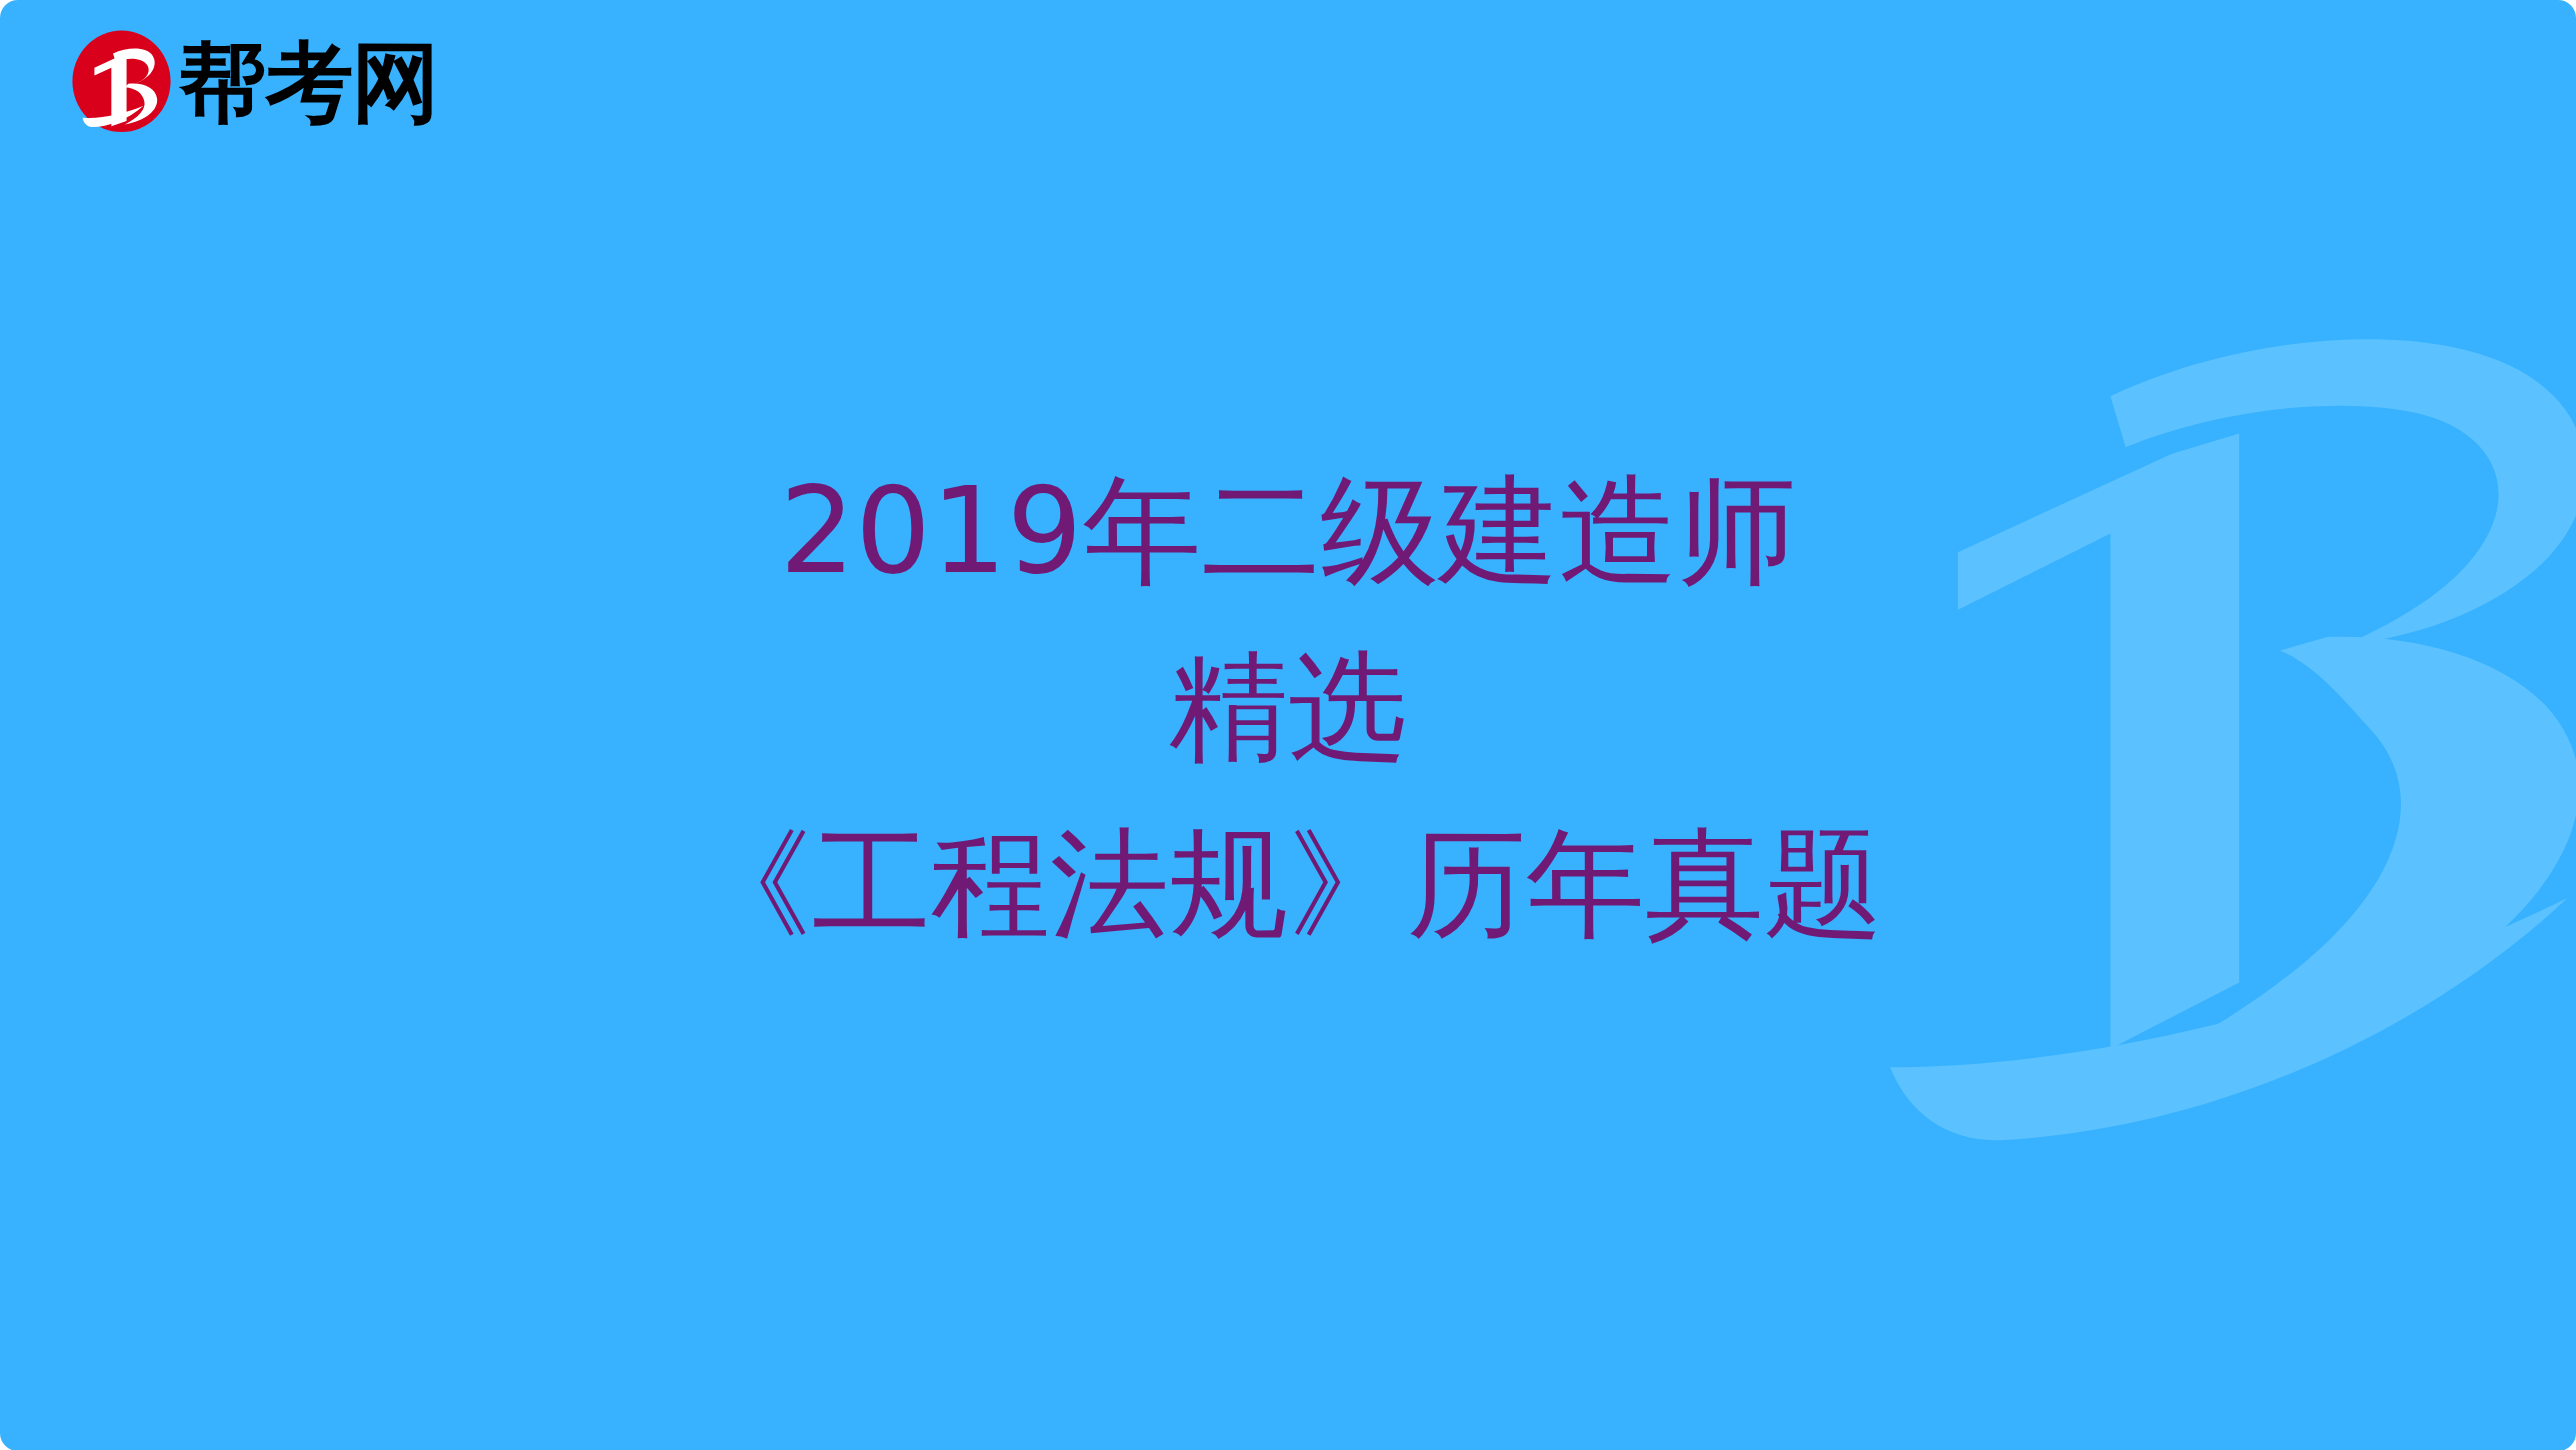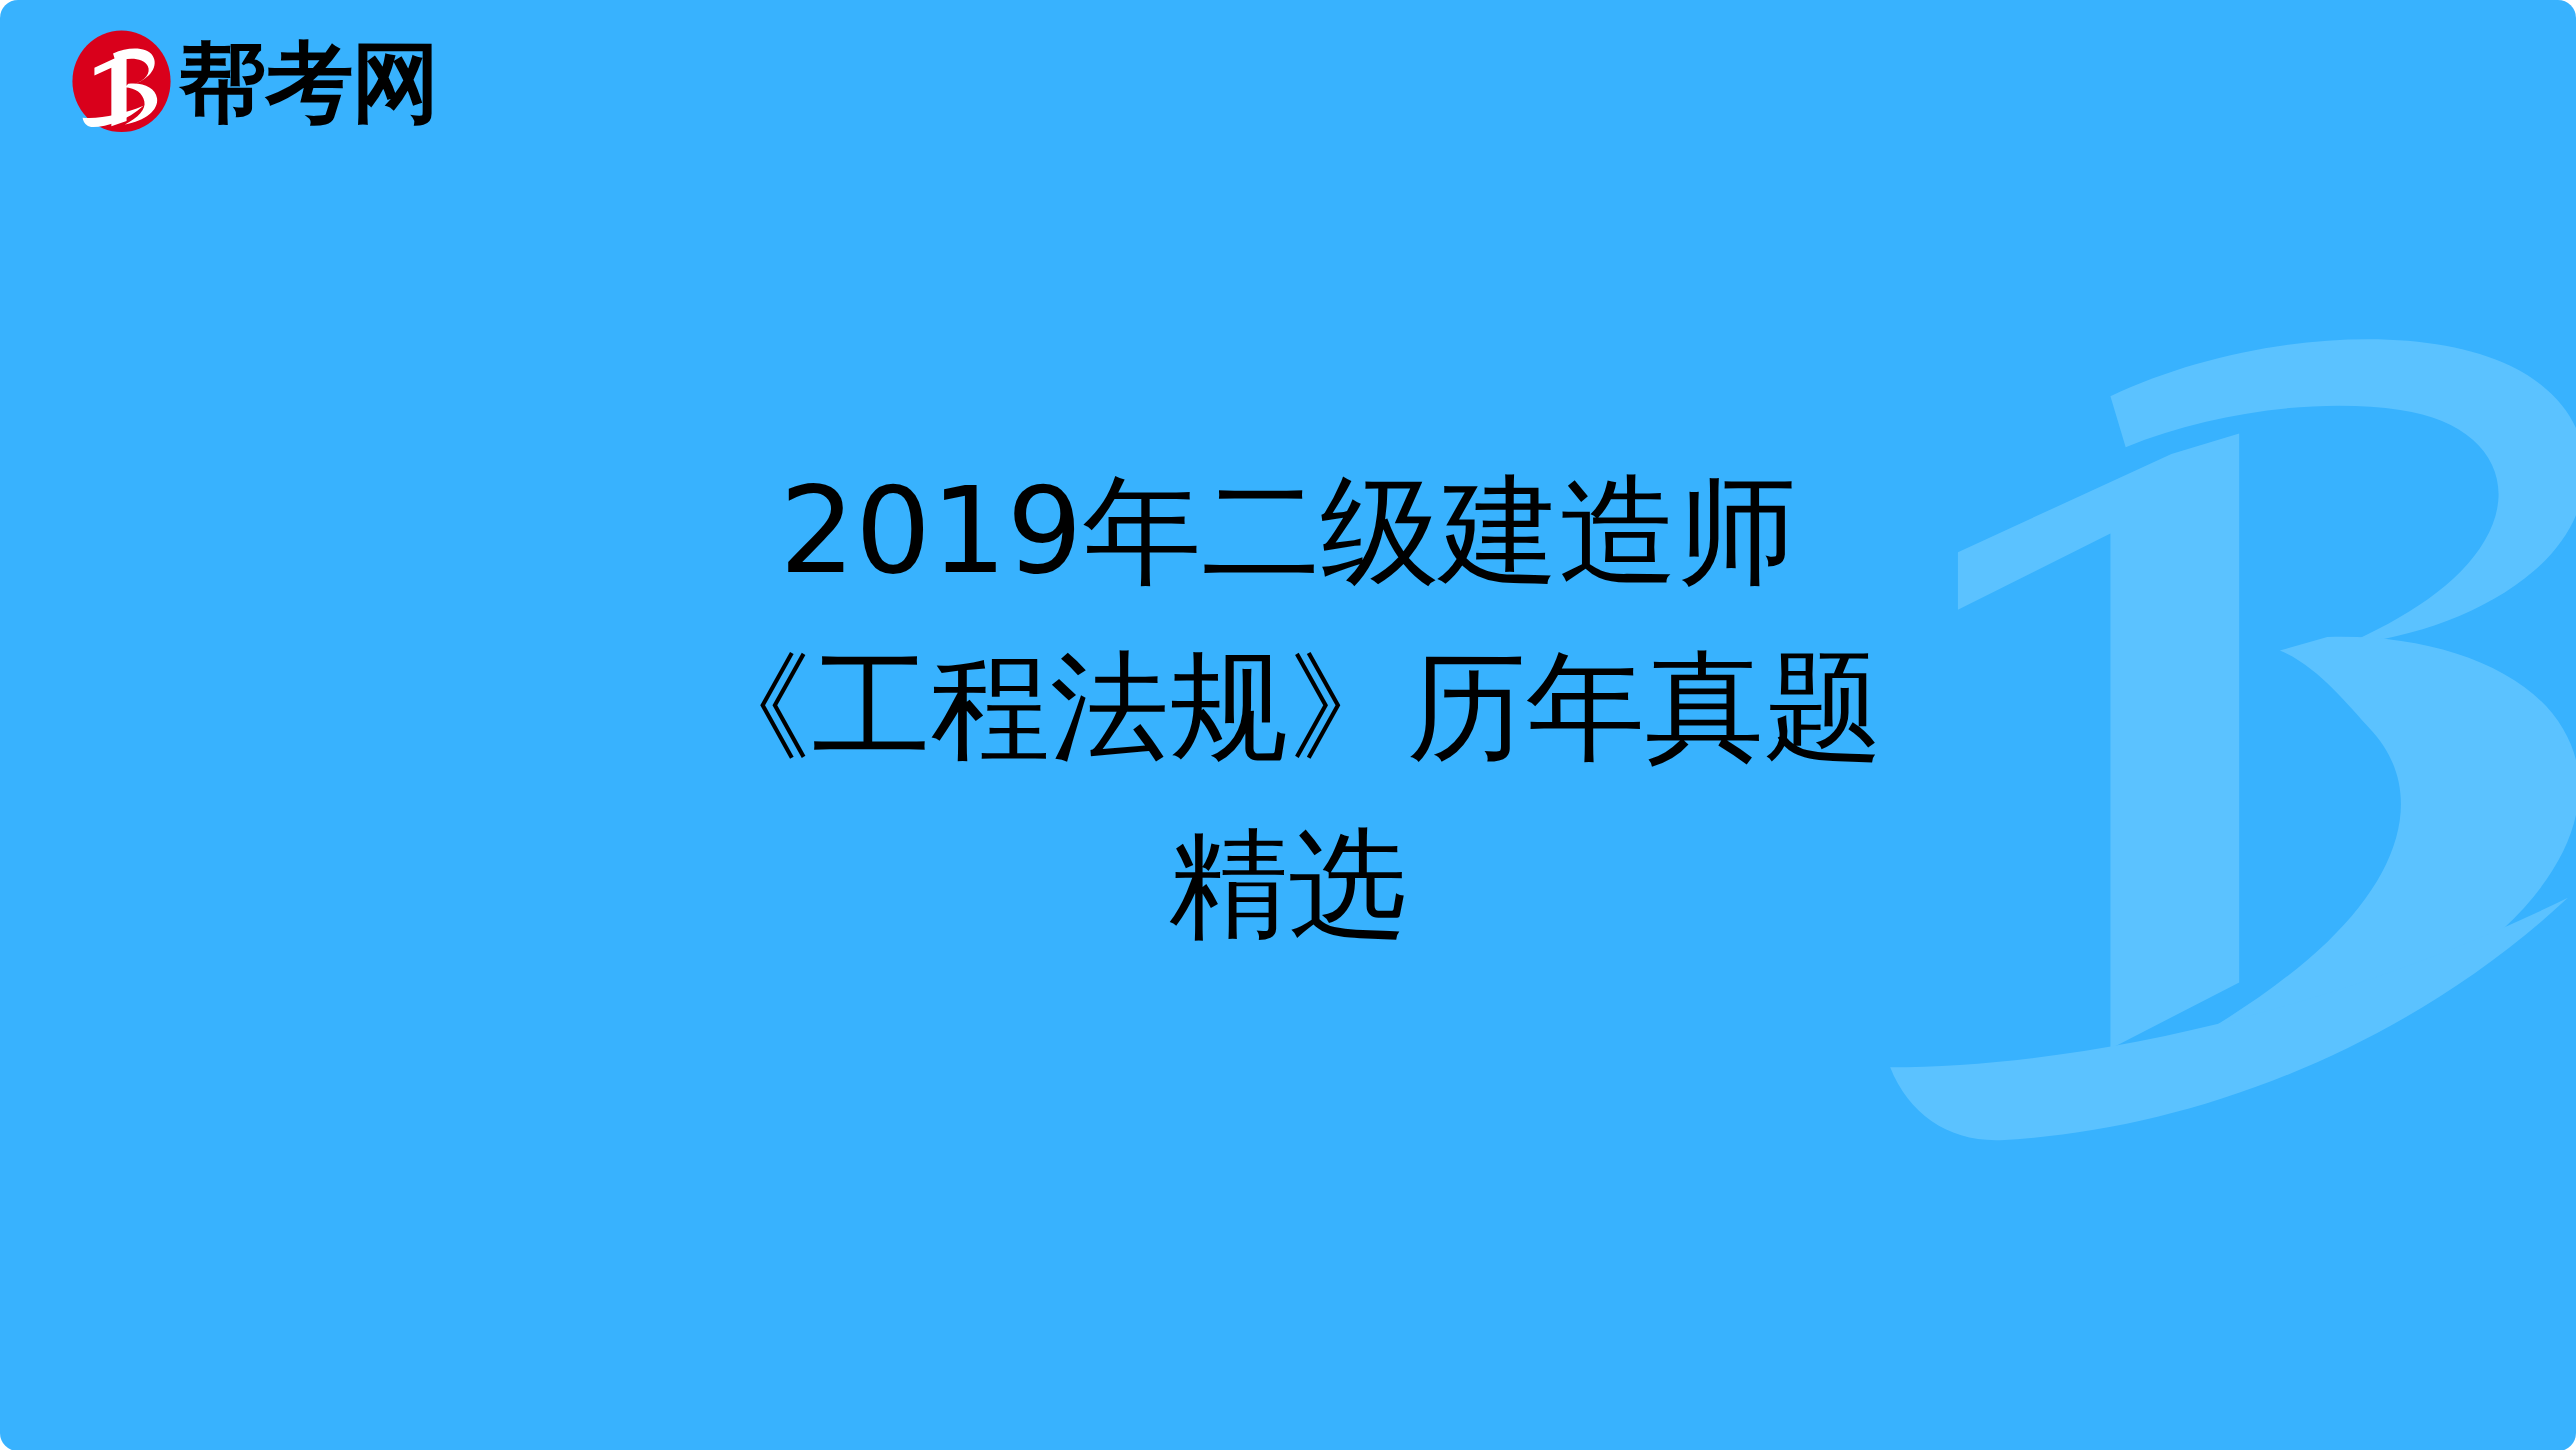--- a/index.html
+++ b/index.html
@@ -71,21 +71,21 @@
     display: flex;
     flex-direction: column;
     align-items: center;
     justify-content: center;
     z-index: 2;
     pointer-events: none;
   }
   #title {
     width: 1576px;
     text-align: center;
-    color: #000000;
+    color: #701a75;
     font-size: 119px;
     line-height: 1.48;
     font-weight: 400;
     letter-spacing: 0px;
     font-family: "DejaVu Sans", "Liberation Sans", sans-serif;
     margin-top: -36px;
   }
   #title .t-line { display: block; white-space: nowrap; }
 </style>
 </head>
@@ -152,19 +152,19 @@
           <path d="M16 106 C 36 108, 64 102, 88 92 C 68 110, 42 118, 26 117 C 21 116, 17 112, 16 106 Z"></path>
         </g>
       </svg>
     </div>
     <div id="brand-name">帮考网</div>
   </div>
 
   <div id="title-block">
     <div id="title">
       <span class="t-line">2019年二级建造师</span>
+      <span class="t-line">精选</span>
       <span class="t-line">《工程法规》历年真题</span>
-      <span class="t-line">精选</span>
     </div>
   </div>
 
 </div>
 
 
 </body></html>

